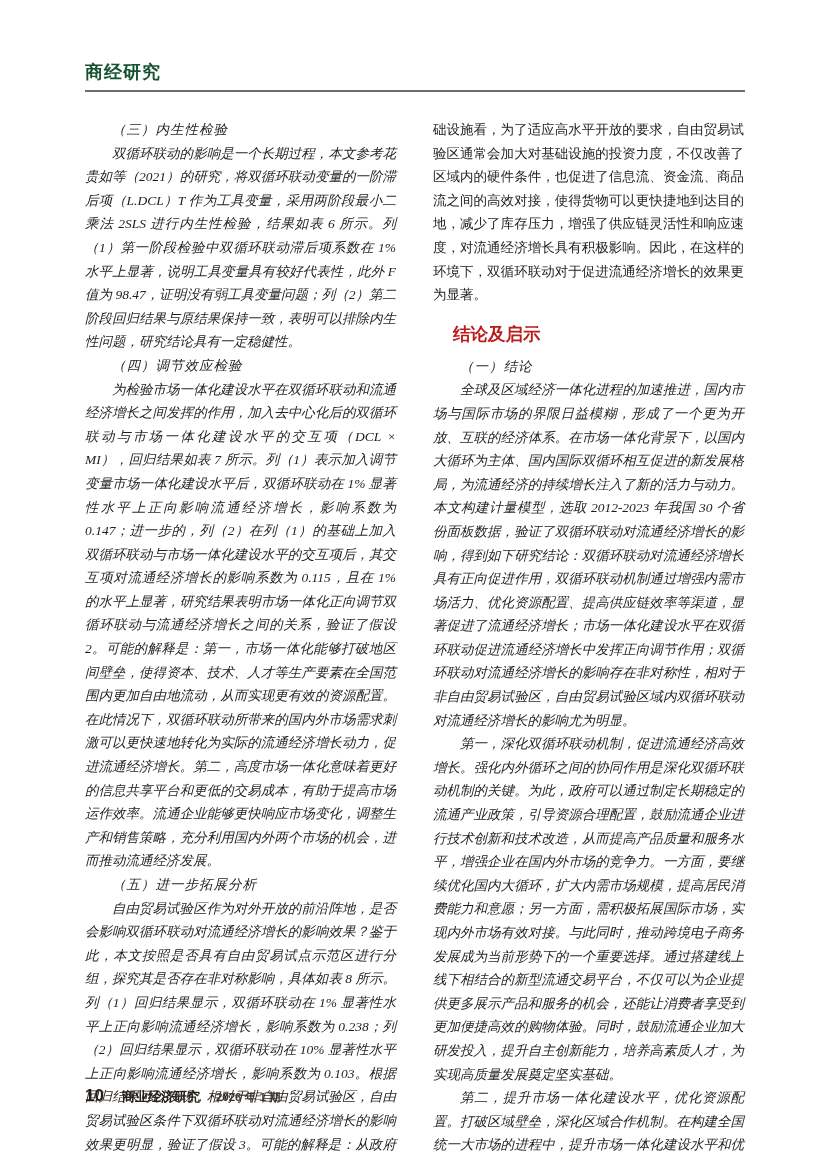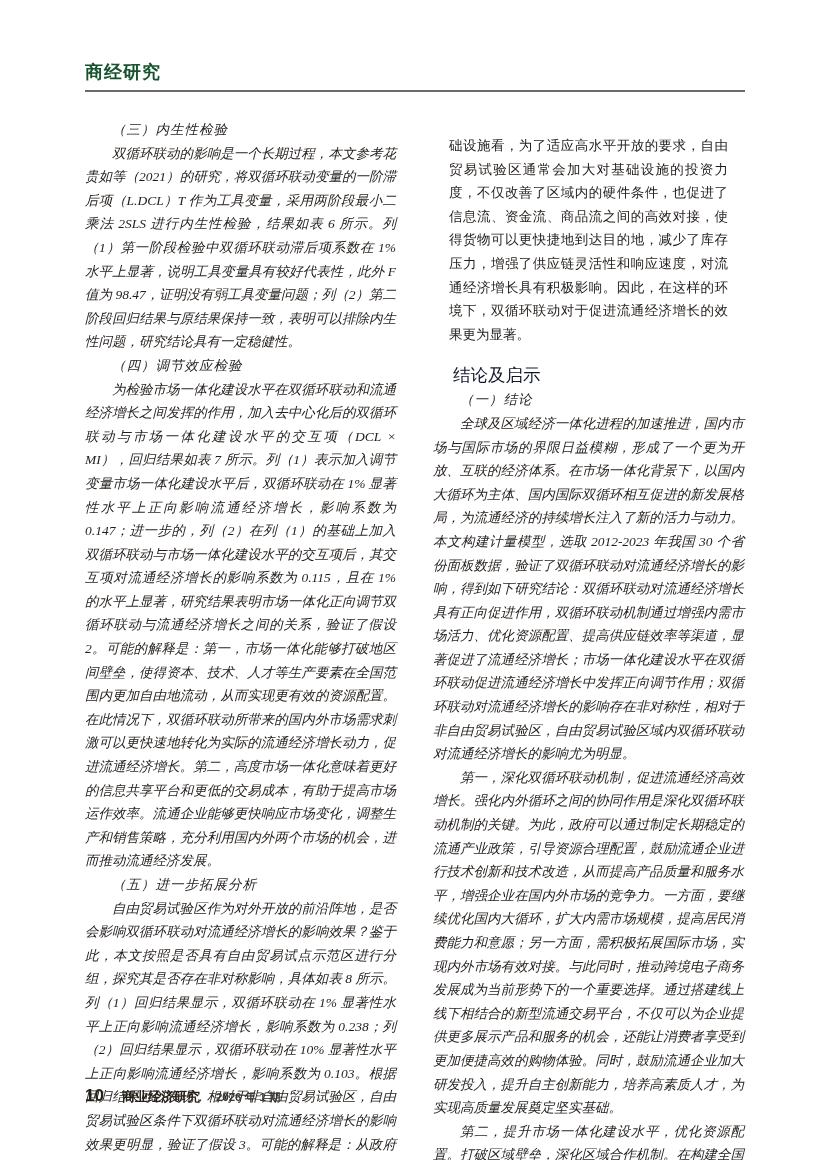--- a/index.html
+++ b/index.html
@@ -48,40 +48,40 @@
     line-height: 23.6px;
     text-align: justify;
     color: #221d1a;
   }
   .para {
     margin: 0;
     text-indent: 2em;
     font-style: italic;
   }
   .para-cont {
-    margin: 16px;
+    margin: 0;
     text-indent: 0;
   }
   .subhead {
     margin: 0;
     text-indent: 2em;
     font-style: italic;
     font-weight: 400;
     letter-spacing: 1px;
   }
   .section-head {
-    margin: 14px 0 0 0;
+    margin: 14px 0 8px 0;
     padding-left: 20px;
     font-family: "Liberation Sans", "DejaVu Sans", sans-serif;
-    font-weight: 400;
+    font-weight: 700;
     font-size: 17.5px;
     line-height: 26px;
     text-align: left;
     text-indent: 0;
-    color: #0f172a;
+    color: #b91c1c;
   }
   .footer {
     position: absolute;
     left: 85px;
     top: 1086px;
     width: 660px;
     display: flex;
     align-items: baseline;
     font-family: "Liberation Sans", "DejaVu Sans", sans-serif;
     color: #262019;

